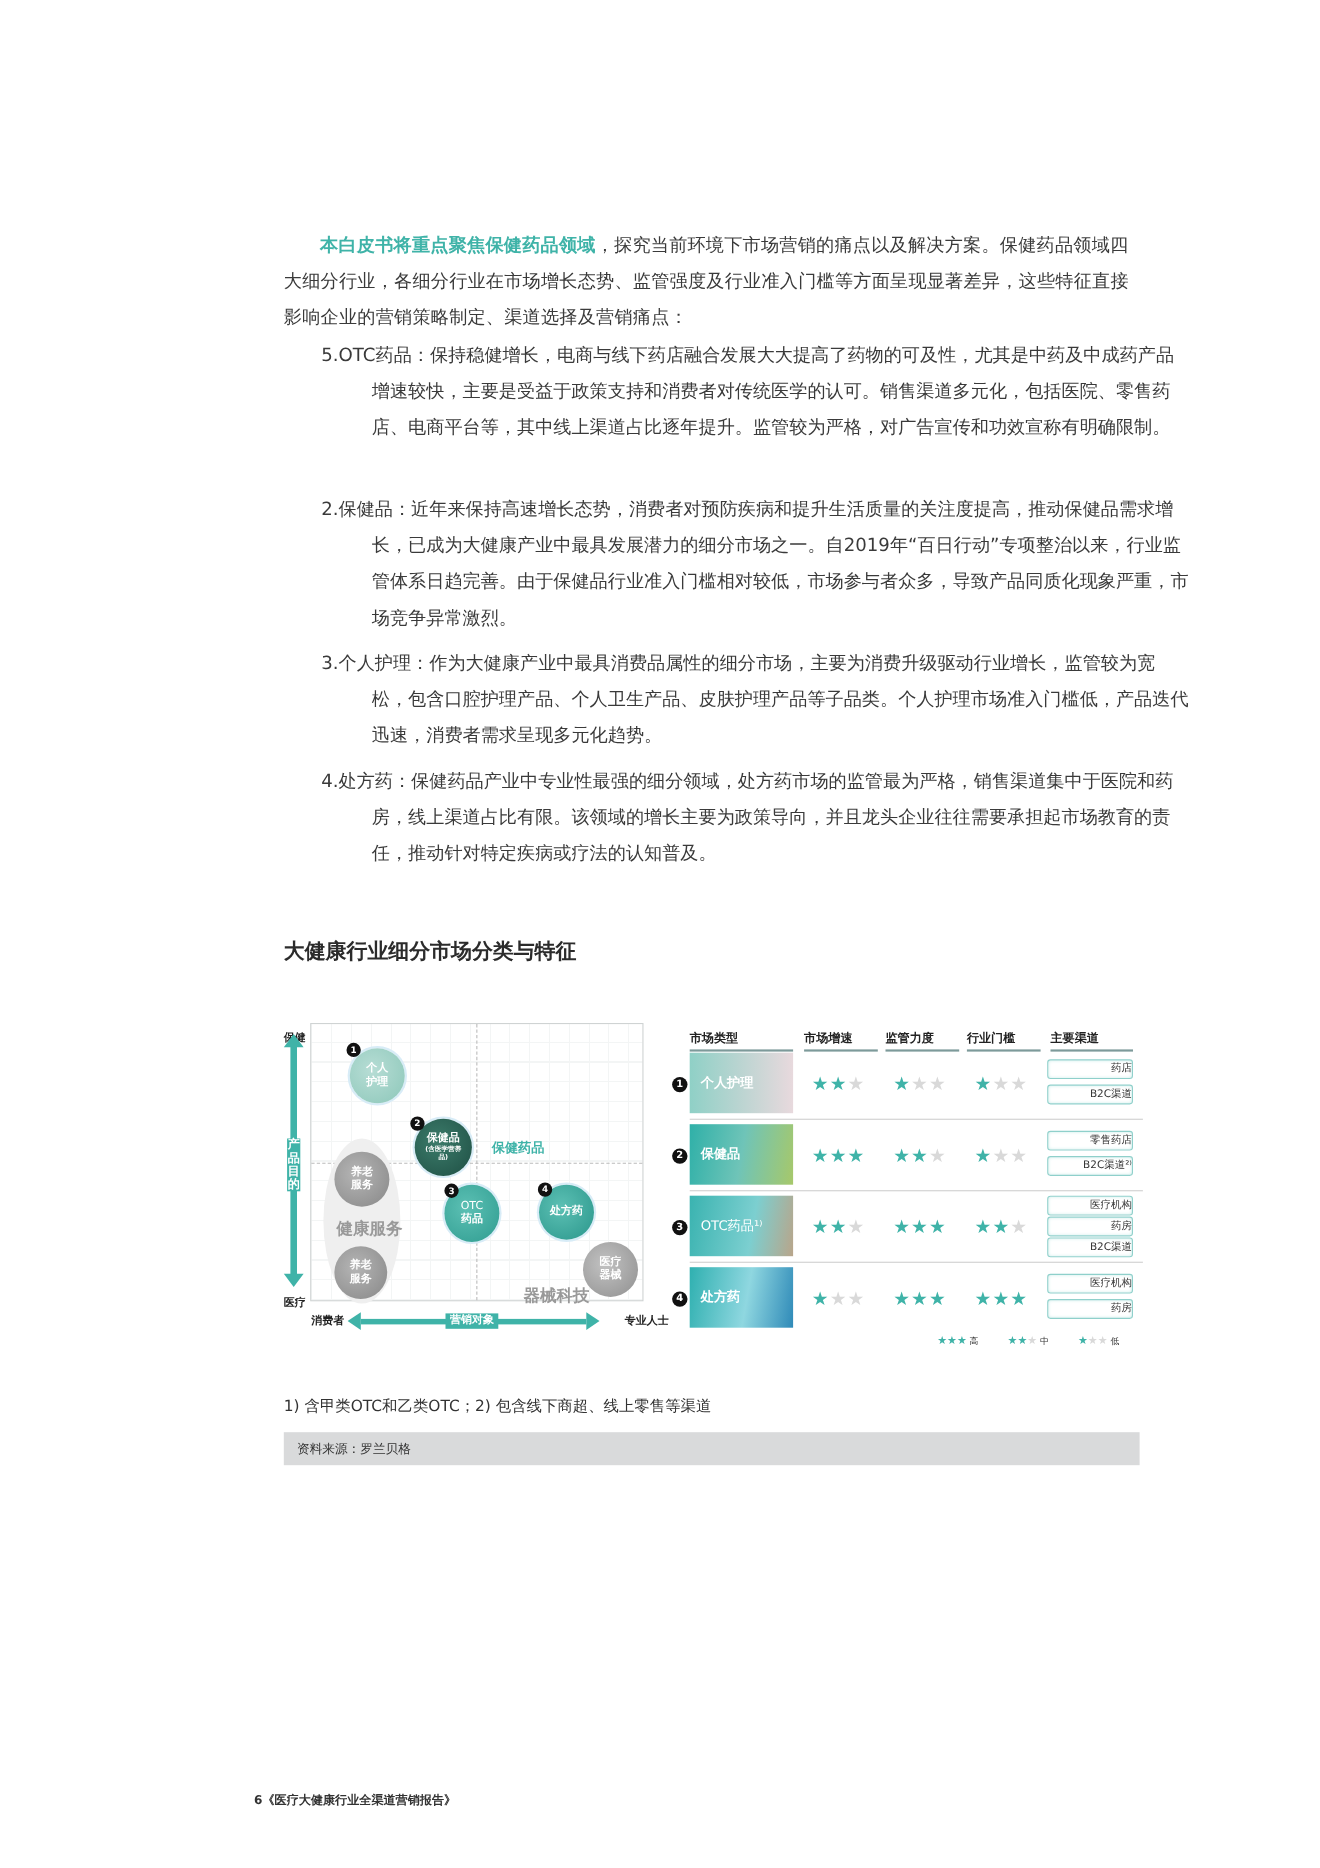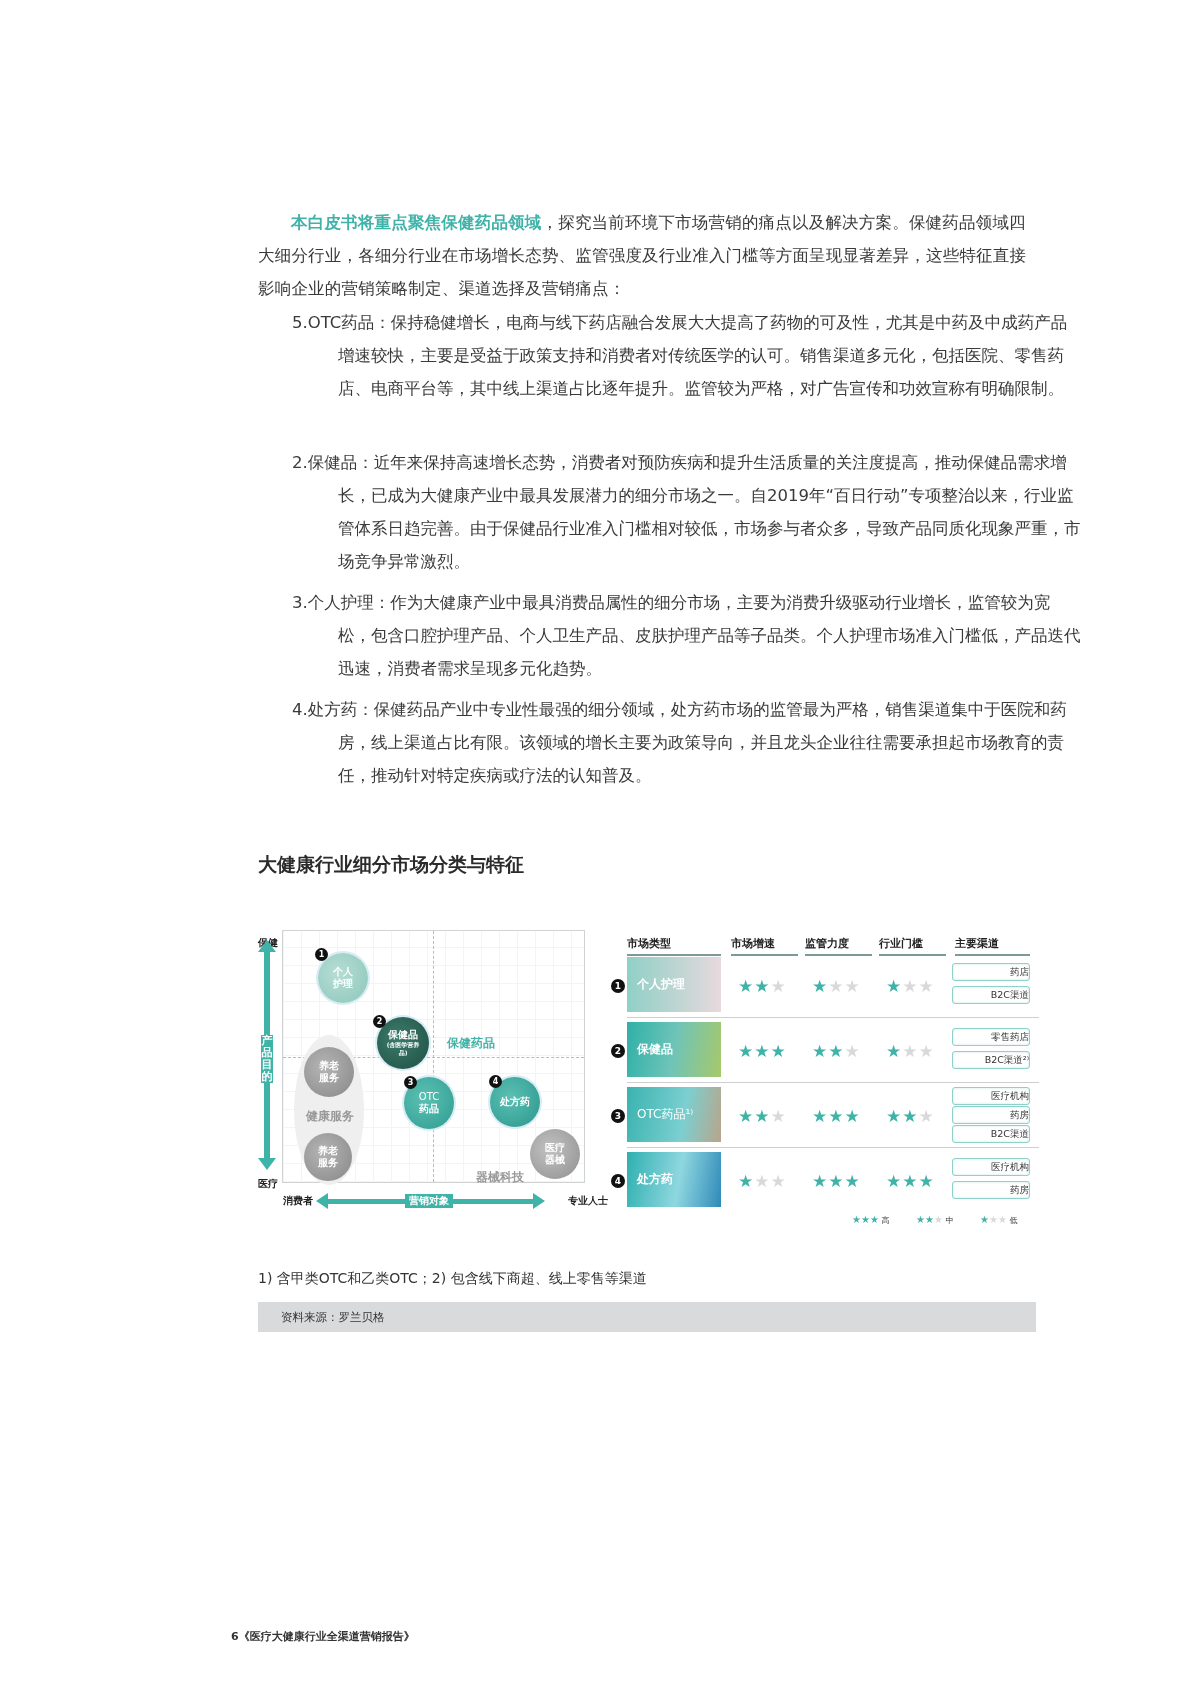--- a/index.html
+++ b/index.html
@@ -21,33 +21,33 @@
   .yarrow:after{content:"";position:absolute;left:-6px;bottom:-10px;border-left:9px solid transparent;border-right:9px solid transparent;border-top:12px solid #3fb3a8;}
   .yaxis-text{position:absolute;left:261px;top:1035px;width:12px;font-size:11px;line-height:12px;color:#fff;font-weight:bold;background:#3fb3a8;text-align:center;}
   .xarrow{position:absolute;left:328px;top:1199px;width:205px;height:5px;background:#3fb3a8;}
   .xarrow:before{content:"";position:absolute;left:-12px;top:-6px;border-top:8.5px solid transparent;border-bottom:8.5px solid transparent;border-right:12px solid #3fb3a8;}
   .xarrow:after{content:"";position:absolute;right:-12px;top:-6px;border-top:8.5px solid transparent;border-bottom:8.5px solid transparent;border-left:12px solid #3fb3a8;}
   .xaxis-text{position:absolute;left:405px;top:1194px;font-size:10px;color:#fff;font-weight:bold;background:#3fb3a8;padding:0 4px;line-height:14px;}
   .xlabel{position:absolute;top:1194px;font-size:10px;font-weight:bold;color:#222;}
   .bubble{position:absolute;border-radius:50%;color:#fff;font-size:10px;font-weight:bold;text-align:center;display:flex;align-items:center;justify-content:center;flex-direction:column;line-height:12px;box-shadow:0 0 0 2px #d8ecf7;}
   .badge{position:absolute;width:13px;height:13px;border-radius:50%;background:#111;color:#fff;font-size:8px;line-height:13px;text-align:center;font-weight:bold;}
   .ellipse{position:absolute;left:294px;top:1035px;width:70px;height:150px;border-radius:50%;background:#efefef;}
-  .mlabel{position:absolute;font-size:12px;font-weight:bold;}
+  .mlabel{position:absolute;font-size:15px;font-weight:bold;}
   
   .th{position:absolute;top:936px;font-size:11px;font-weight:bold;color:#222;border-bottom:2.5px solid #7d9a9a;padding-bottom:3px;}
   .row-sep{position:absolute;left:627px;width:412px;border-top:1.5px solid #cfcfcf;}
   .thumb{position:absolute;left:627px;width:94px;height:55px;color:#fff;font-size:12px;font-weight:bold;display:flex;align-items:center;padding-left:10px;box-sizing:border-box;}
   .rnum{position:absolute;left:611px;width:14px;height:14px;border-radius:50%;background:#111;color:#fff;font-size:9px;line-height:14px;text-align:center;font-weight:bold;}
   .stars{position:absolute;font-size:17px;letter-spacing:1px;line-height:18px;}
   .on{color:#3fb3a8;} .off{color:#d9d9d9;}
   .chan{position:absolute;left:952px;width:76px;height:16px;border:1.5px solid #8fd0cb;border-radius:3px;font-size:9.5px;text-align:right;line-height:16px;color:#333;box-shadow:inset 0 0 3px #c9ebe8;}
   .legend{position:absolute;top:1214px;font-size:8px;color:#333;}
   .legend .s{font-size:10px;}
   .footnote{position:absolute;left:258px;top:1270px;font-size:14px;color:#333;}
-  .source{position:absolute;left:258px;top:1302px;width:778px;height:30px;background:#d9dadb;font-size:11.5px;line-height:30px;padding-left:23px;box-sizing:border-box;color:#333;}
+  .source{position:absolute;left:258px;top:1302px;width:778px;height:30px;background:#d9dadb;font-size:11.5px;line-height:30px;padding-left:12px;box-sizing:border-box;color:#333;}
   .pagefoot{position:absolute;left:231px;top:1629px;font-size:11px;font-weight:bold;color:#333;}
 </style>
 </head>
 <body>
 
 <div class="para intro"><span class="hl">本白皮书将重点聚焦保健药品领域</span><span>，探究当前环境下市场营销的痛点以及解决方案。保健药品领域四大细分行业，各细分行业在市场增长态势、监管强度及行业准入门槛等方面呈现显著差异，这些特征直接影响企业的营销策略制定、渠道选择及营销痛点：</span></div>
 
 <div class="item" style="top:306px">5.OTC药品：保持稳健增长，电商与线下药店融合发展大大提高了药物的可及性，尤其是中药及中成药产品增速较快，主要是受益于政策支持和消费者对传统医学的认可。销售渠道多元化，包括医院、零售药店、电商平台等，其中线上渠道占比逐年提升。监管较为严格，对广告宣传和功效宣称有明确限制。</div>
 <div class="item" style="top:446px">2.保健品：近年来保持高速增长态势，消费者对预防疾病和提升生活质量的关注度提高，推动保健品需求增长，已成为大健康产业中最具发展潜力的细分市场之一。自2019年“百日行动”专项整治以来，行业监管体系日趋完善。由于保健品行业准入门槛相对较低，市场参与者众多，导致产品同质化现象严重，市场竞争异常激烈。</div>
 <div class="item" style="top:586px">3.个人护理：作为大健康产业中最具消费品属性的细分市场，主要为消费升级驱动行业增长，监管较为宽松，包含口腔护理产品、个人卫生产品、皮肤护理产品等子品类。个人护理市场准入门槛低，产品迭代迅速，消费者需求呈现多元化趋势。</div>

